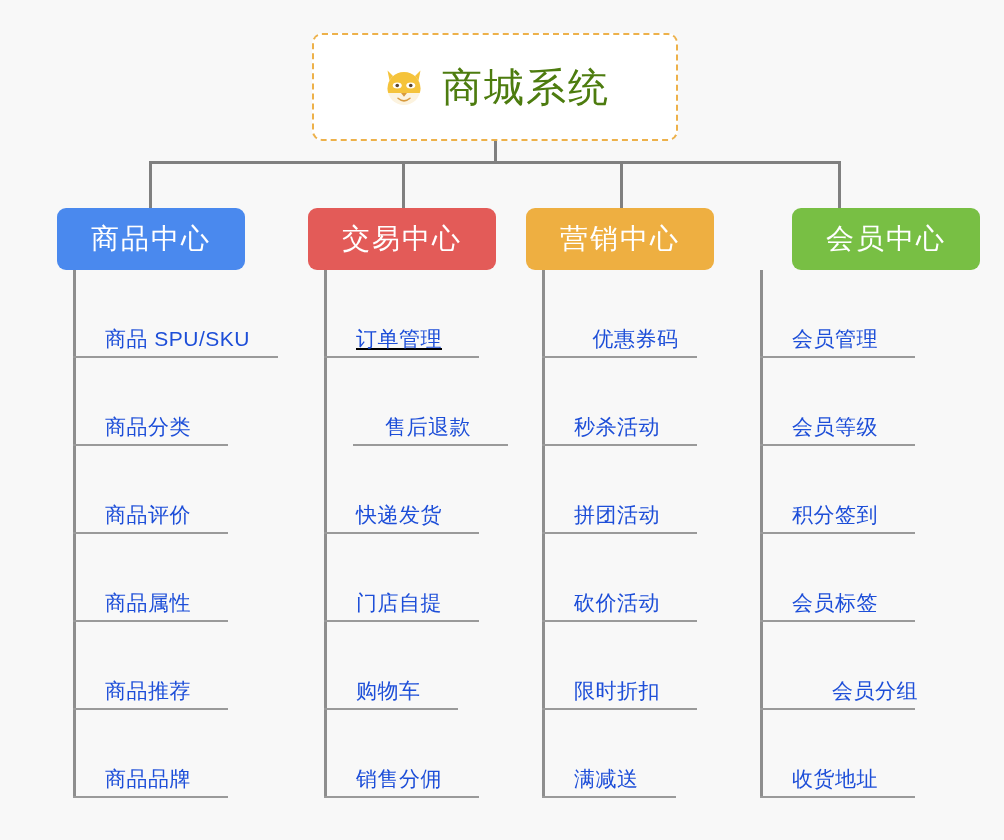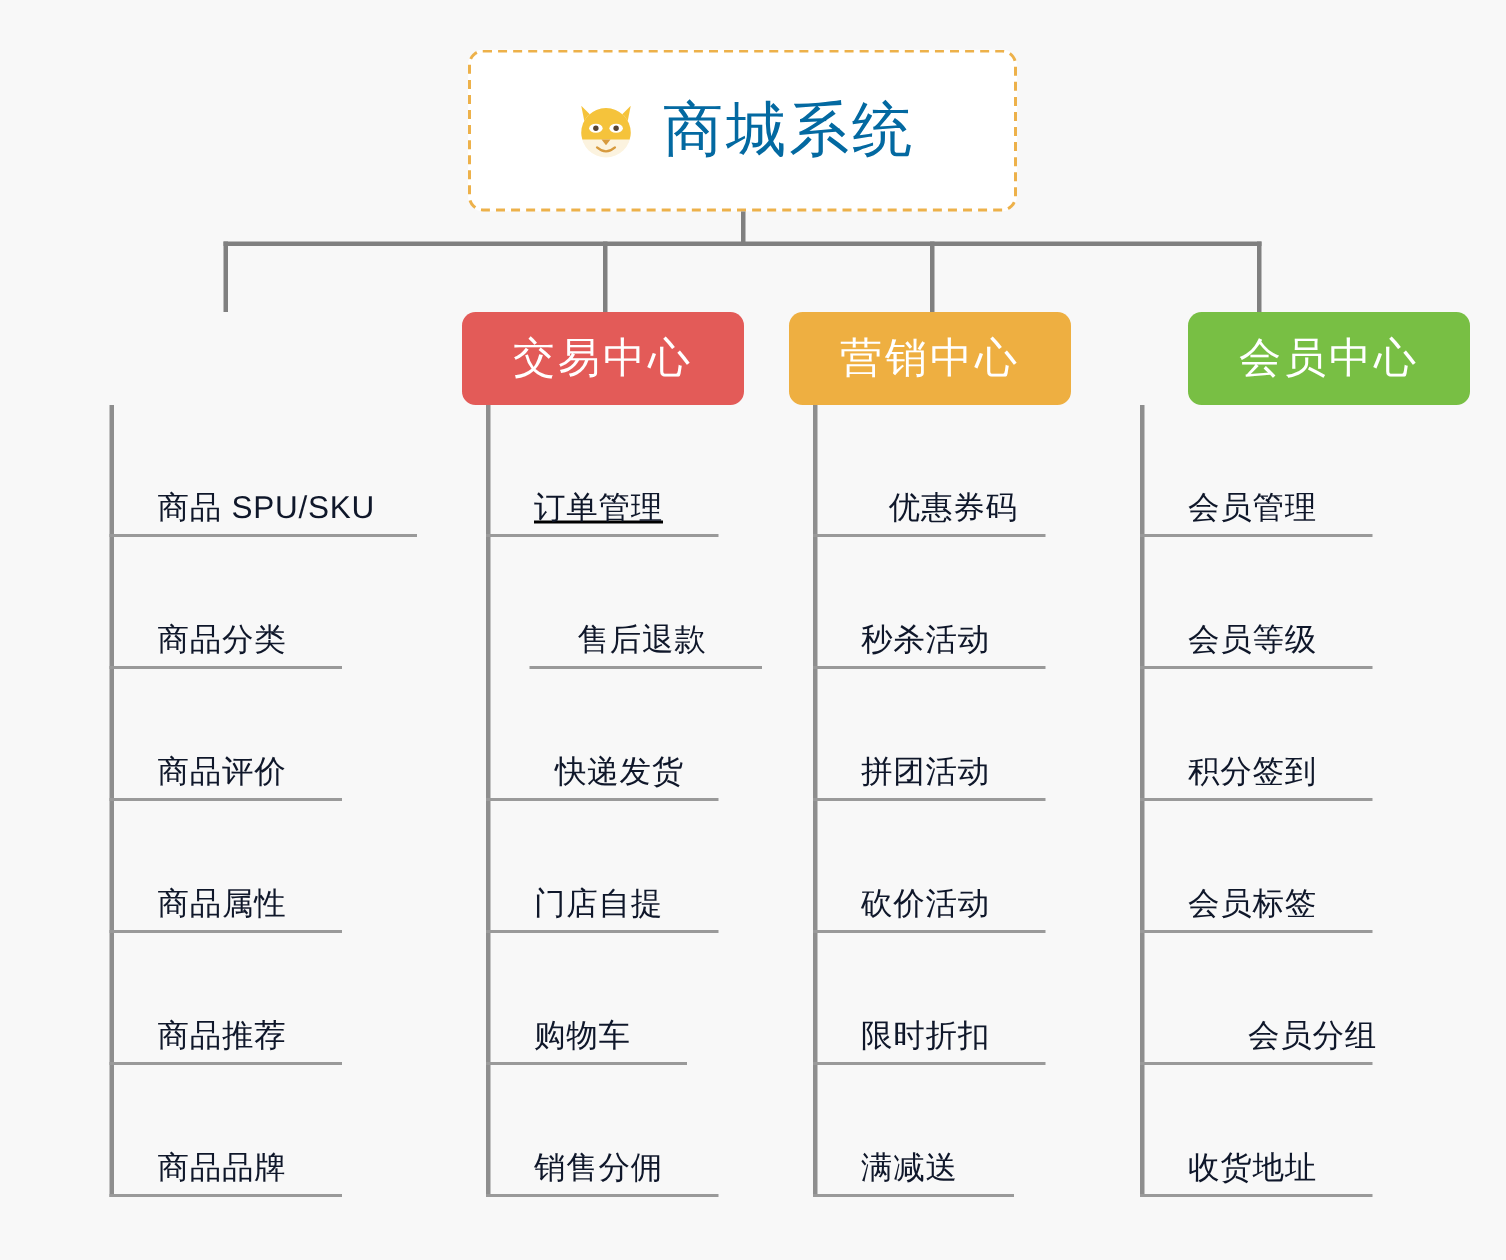--- a/index.html
+++ b/index.html
@@ -37,21 +37,21 @@
     gap: 14px;
   }
   .root-icon {
     width: 48px;
     height: 48px;
     position: relative;
     flex: 0 0 auto;
   }
   .root-title {
     font-size: 40px;
-    color: #0369a1;
+    color: #4d7c0f;
     letter-spacing: 2px;
     line-height: 1;
     white-space: nowrap;
   }
 
   
   .conn {
     position: absolute;
     background: #808080;
   }
@@ -108,21 +108,21 @@
     position: absolute;
     left: 0;
     height: 88px;
     box-sizing: border-box;
     border-bottom: 2px solid #9a9a9a;
     display: flex;
     align-items: flex-end;
   }
   .leaf-text {
     font-size: 21px;
-    color: #0f172a;
+    color: #1d4ed8;
     line-height: 1.15;
     padding-left: 32px;
     padding-bottom: 5px;
     white-space: nowrap;
     letter-spacing: 0.5px;
   }
 </style>
 </head>
 <body>
 
@@ -146,20 +146,23 @@
     <div class="root-title">商城系统</div>
   </div>
 
   <div class="conn conn-v-root"></div>
   <div class="conn conn-h-main"></div>
   <div class="conn conn-v-drop" style="left:149px;"></div>
   <div class="conn conn-v-drop" style="left:402px;"></div>
   <div class="conn conn-v-drop" style="left:620px;"></div>
   <div class="conn conn-v-drop" style="left:838px;"></div>
 
+  <div class="branch" style="left:57px;background:#4a89ee;">
+    <span class="branch-label">商品中心</span>
+  </div>
   <div class="leaf-col" style="left:73px;">
     <div class="trunk" style="height:528px;"></div>
     <div class="leaf" style="top:0px;width:205px;">
       <span class="leaf-text">商品 SPU/SKU</span>
     </div>
     <div class="leaf" style="top:88px;width:155px;">
       <span class="leaf-text">商品分类</span>
     </div>
     <div class="leaf" style="top:176px;width:155px;">
       <span class="leaf-text">商品评价</span>
@@ -179,21 +182,21 @@
     <span class="branch-label">交易中心</span>
   </div>
   <div class="leaf-col" style="left:324px;">
     <div class="trunk" style="height:528px;"></div>
     <div class="leaf" style="top:0px;width:155px;text-decoration:underline;">
       <span class="leaf-text">订单管理</span>
     </div>
     <div class="leaf" style="top:88px;width:155px;margin-left:29px;">
       <span class="leaf-text">售后退款</span>
     </div>
-    <div class="leaf" style="top:176px;width:155px;padding-left:14px;">
+    <div class="leaf" style="top:176px;width:155px;">
       <span class="leaf-text">快递发货</span>
     </div>
     <div class="leaf" style="top:264px;width:155px;">
       <span class="leaf-text">门店自提</span>
     </div>
     <div class="leaf" style="top:352px;width:134px;">
       <span class="leaf-text">购物车</span>
     </div>
     <div class="leaf" style="top:440px;width:155px;">
       <span class="leaf-text">销售分佣</span>

